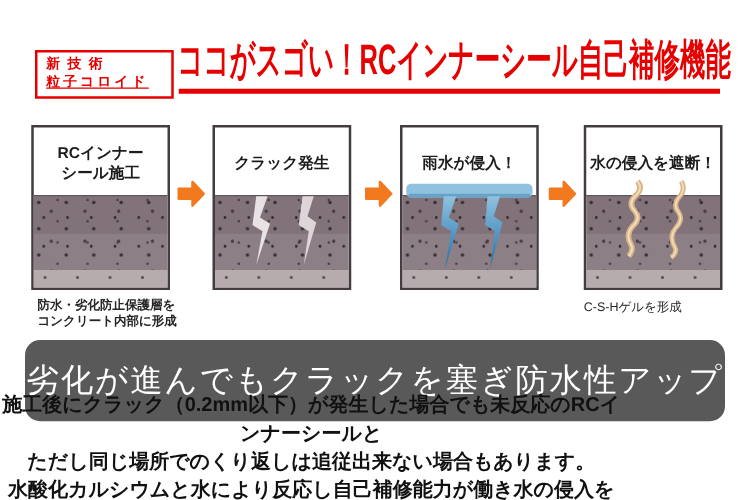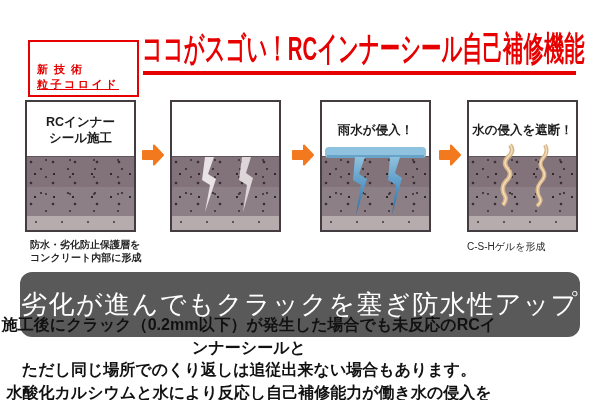--- a/index.html
+++ b/index.html
@@ -6,21 +6,21 @@
   .stage{
     position:relative;width:600px;height:400px;background:#ffffff;overflow:hidden;
     font-family:"Liberation Sans","DejaVu Sans",sans-serif;
   }
   .pre{white-space:pre-line;}
 
   
   .badge{
     position:absolute;left:28px;top:40px;width:100px;height:33px;
     border:2px solid #e60000;color:#e60000;
-    padding:20px 0 0 7px;box-sizing:content-box;
+    padding:2px 0 0 7px;box-sizing:content-box;
   }
   .badge .b1{font-size:11px;font-weight:bold;letter-spacing:6px;line-height:15px;}
   .badge .b2{font-size:11px;font-weight:bold;letter-spacing:2.5px;line-height:15px;text-decoration:underline;}
   .main-title{
     position:absolute;left:142px;top:26px;height:44px;
     color:#e60000;font-weight:bold;font-size:34px;line-height:44px;
     white-space:nowrap;transform:scaleX(.60);transform-origin:left center;
     letter-spacing:0px;
   }
   .title-underline{
@@ -102,20 +102,21 @@
     <div class="concrete">
       <div class="band"></div>
     </div>
   </div>
 
   <svg class="arrow" style="left:141px" viewBox="0 0 24 22">
     <path d="M2 7 h11 V1.5 L22 11 l-9 9.5 V15 H2 z" fill="#f2791e" stroke="#f2791e" stroke-width="2" stroke-linejoin="round"></path>
   </svg>
 
   <div class="panel" style="left:170px">
+    <div class="plabel pre">クラック発生</div>
     <div class="concrete">
       <div class="band"></div>
       <svg class="art" width="107" height="73" viewBox="0 0 107 73">
         <path d="M33 0 h9 l-6 17 8 5 -11 33 5 -27 -8 -5 z" fill="#e9e2e5"></path>
         <path d="M70 0 h9 l-5 16 7 5 -10 34 4 -27 -8 -5 z" fill="#ded5d9"></path>
       </svg>
     </div>
   </div>
 
   <svg class="arrow" style="left:291px" viewBox="0 0 24 22">

